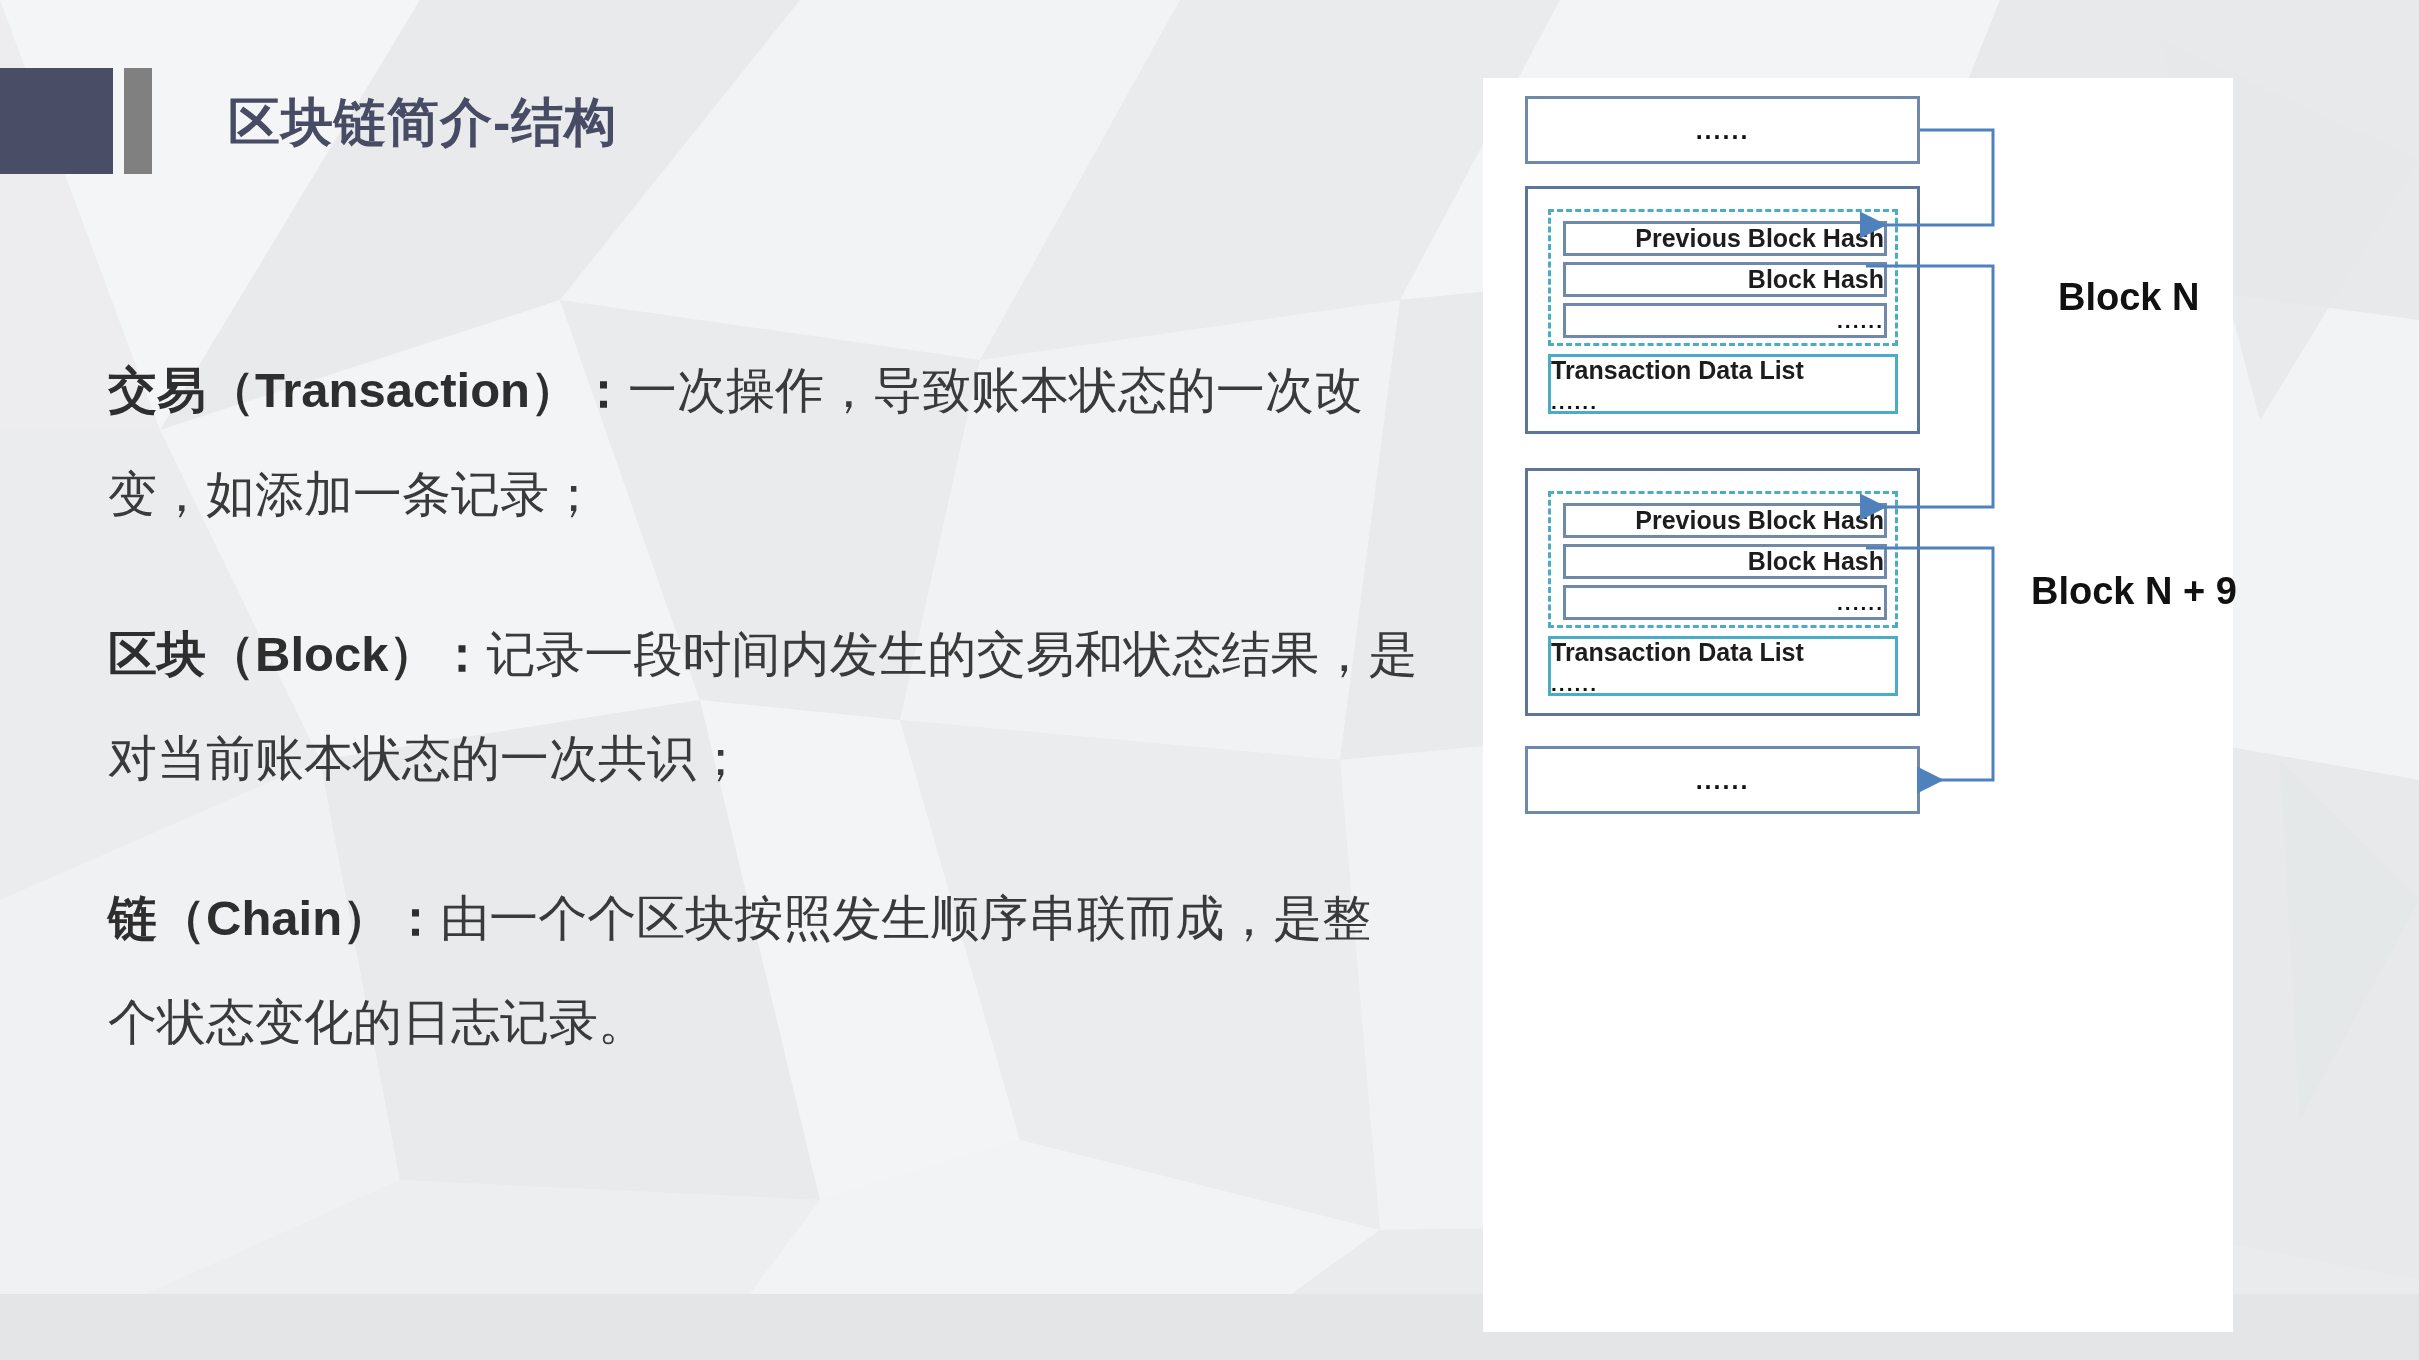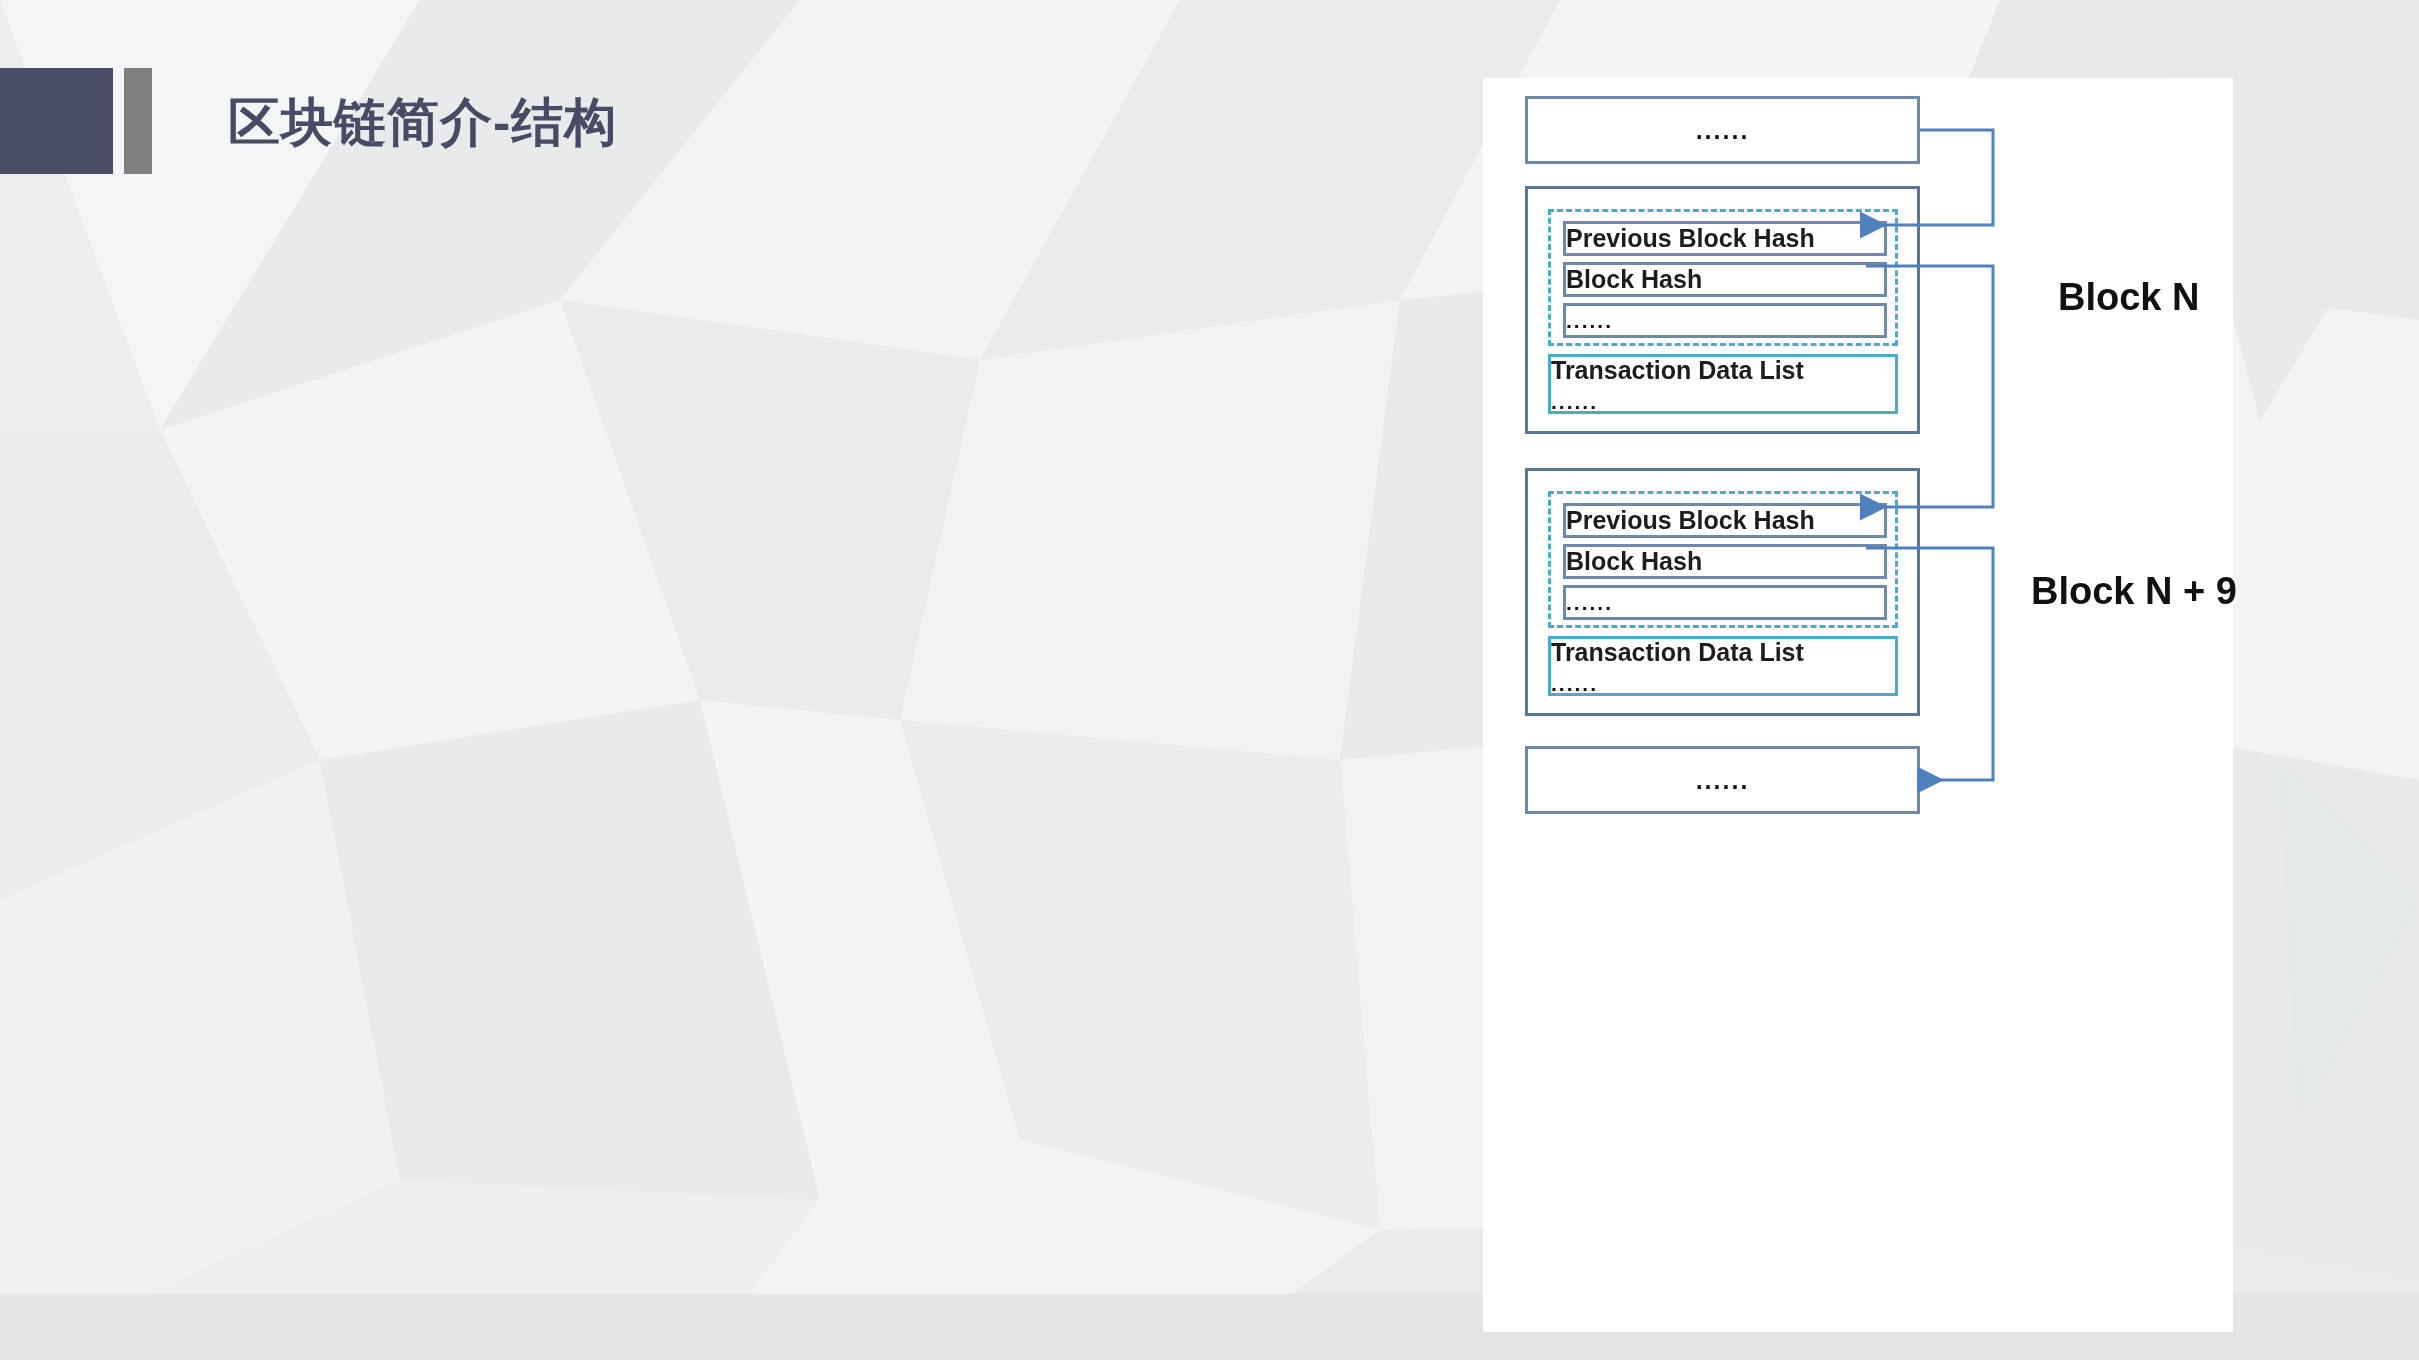--- a/index.html
+++ b/index.html
@@ -97,21 +97,21 @@
   .block-outer {
     border: 3px solid #5b7699;
   }
   .dashed-group {
     border: 3px dashed #4aacc5;
   }
   .hash-box {
     border: 3px solid #6e89ab;
     display: flex;
     align-items: center;
-    justify-content: flex-start;
+    justify-content: flex-end;
     font-size: 25px;
     font-weight: bold;
     color: #1d1d1d;
   }
   .tdl-box {
     border: 3px solid #4aacc5;
     display: flex;
     flex-direction: column;
     align-items: flex-start;
     justify-content: center;
@@ -177,20 +177,31 @@
       <polygon points="2160,40 2419,160 2260,420" fill="#e6e8ea" opacity="0.85"></polygon>
       <polygon points="2280,760 2419,900 2300,1120" fill="#e5e7e9" opacity="0.8"></polygon>
       <rect x="0" y="1294" width="2419" height="66" fill="#e3e5e7"></rect>
     </svg>
   </div>
 
   <div class="title-block"></div>
   <div class="title-bar-gray"></div>
   <div class="page-title">区块链简介-结构</div>
 
+  <div class="body-copy">
+    <p class="para">
+      <b>交易（Transaction）：</b><span>一次操作，导致账本状态的一次改变，如添加一条记录；</span>
+    </p>
+    <p class="para">
+      <b>区块（Block）：</b><span>记录一段时间内发生的交易和状态结果，是对当前账本状态的一次共识；</span>
+    </p>
+    <p class="para">
+      <b>链（Chain）：</b><span>由一个个区块按照发生顺序串联而成，是整个状态变化的日志记录。</span>
+    </p>
+  </div>
 
   <div class="diagram-panel">
     <div class="inner">
 
       <div class="dbox ellipsis-box" style="left:42px; top:18px; width:395px; height:68px;">
         <span class="dots">......</span>
       </div>
 
       <div class="dbox block-outer" style="left:42px; top:108px; width:395px; height:248px;">
         <div class="dbox dashed-group" style="left:20px; top:20px; width:350px; height:137px;">

